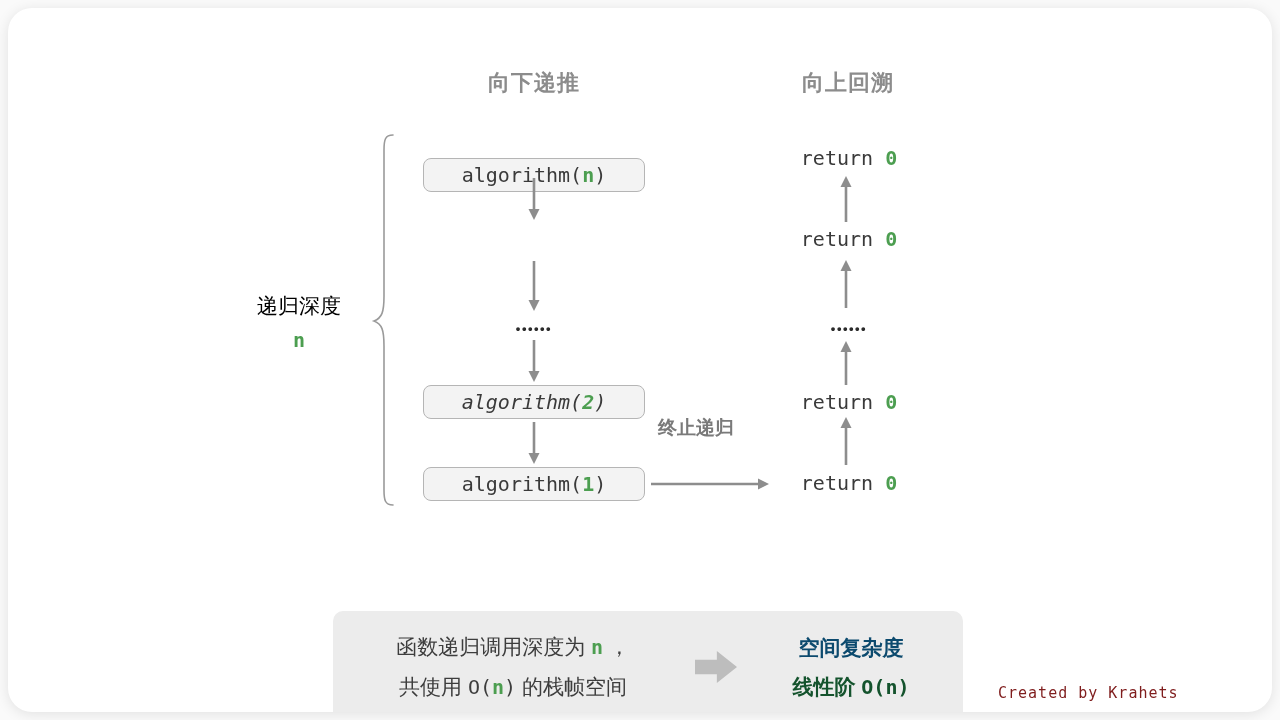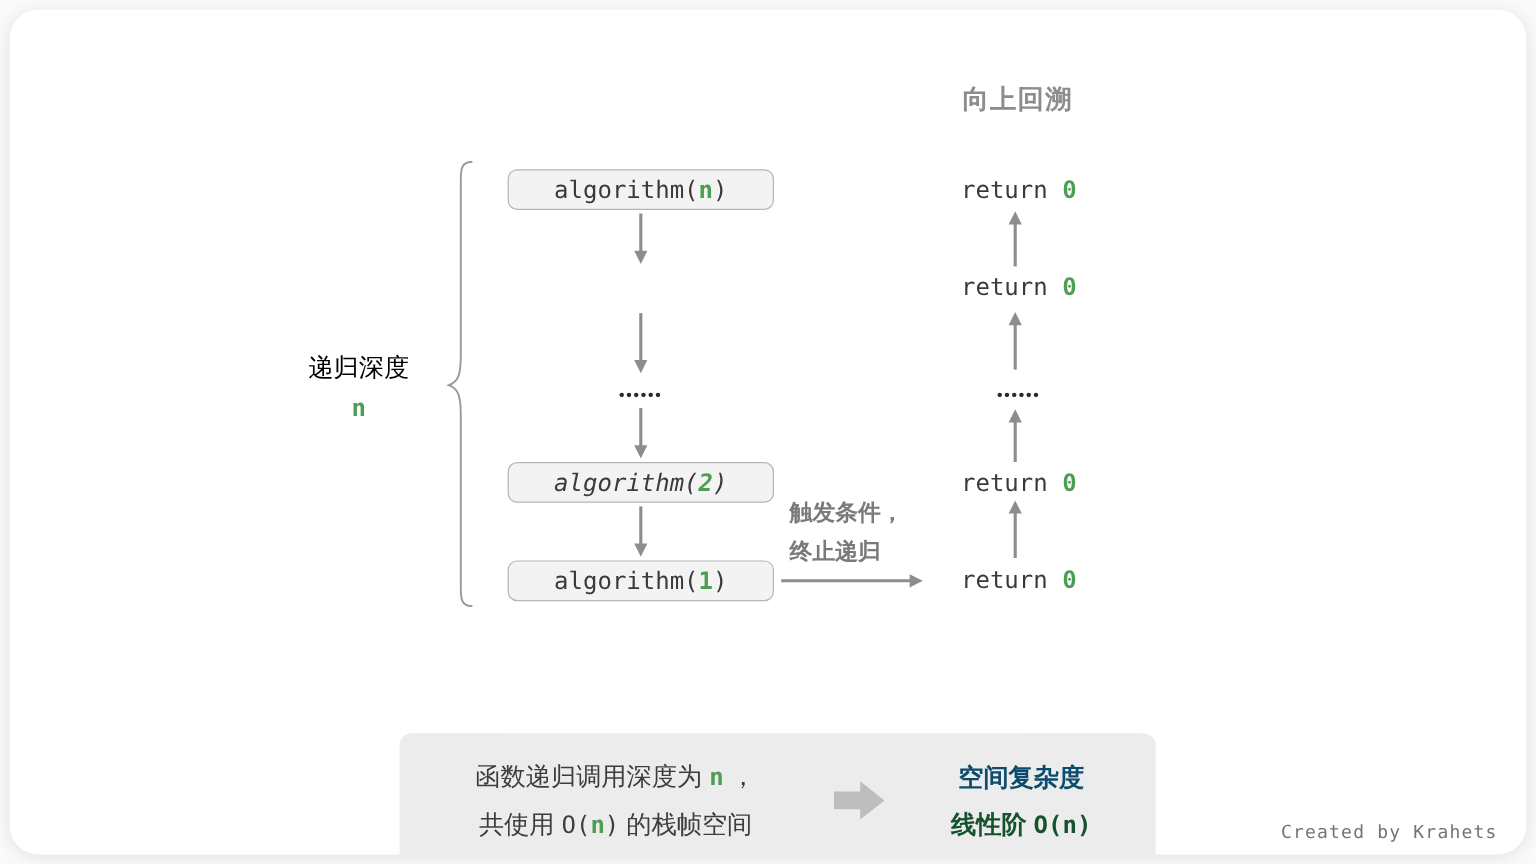--- a/index.html
+++ b/index.html
@@ -37,38 +37,39 @@
   }
   .sum-line { position:absolute; left:15px; width:330px; text-align:center; font-size:21px; color:#3d3d3d; white-space:pre; }
   .sum-line .mono { font-size:20px; }
   .block-arrow {
     position:absolute; left:362px; top:40px; width:42px; height:32px; background:#bdbdbd;
     clip-path:polygon(0 27%, 52% 27%, 52% 0, 100% 50%, 52% 100%, 52% 73%, 0 73%);
   }
   .result-title { position:absolute; left:428px; width:180px; text-align:center; font-size:21px; font-weight:bold; color:#0c4a6e; }
   .result-value { position:absolute; left:428px; width:180px; text-align:center; font-size:21px; font-weight:bold; color:#14532d; white-space:pre; }
   .result-value .mono { font-size:20px; font-weight:bold; }
-  .credit { position:absolute; left:990px; top:676px; width:250px; text-align:right;
-    font-family:"DejaVu Sans Mono", monospace; font-size:15px; color:#737373; letter-spacing:1px; }
+  .credit { position:absolute; left:990px; top:676px; width:250px; text-align:left;
+    font-family:"DejaVu Sans Mono", monospace; font-size:15px; color:#7f1d1d; letter-spacing:1px; }
 </style>
 </head>
 <body>
 
 <div class="card">
 
+  <div class="abs col-header" style="left:415px; top:60px; width:222px;">向下递推</div>
   <div class="abs col-header" style="left:750px; top:60px; width:180px;">向上回溯</div>
 
   <svg class="arrow" style="left:364px; top:126px;" width="24" height="372" viewBox="0 0 24 372">
     <path d="M21,1 C13,1 12,6 12,16 L12,162 C12,178 10,184 2,187 C10,190 12,196 12,212 L12,356 C12,366 13,371 21,371" fill="none" stroke="#9a9a9a" stroke-width="1.6" stroke-linecap="round"></path>
   </svg>
 
   <div class="depth-label" style="top:284px;">递归深度</div>
   <div class="depth-var mono g" style="top:320px;">n</div>
 
-  <div class="algo-box" style="top:133px;justify-content:center;">
+  <div class="algo-box" style="top:150px;justify-content:center;">
     <span class="code"><span>algorithm(</span><span class="g">n</span><span>)</span></span>
   </div>
   <div class="dots" style="left:415px; top:314px;">••••••</div>
   <div class="algo-box" style="top:377px;font-style:italic;">
     <span class="code"><span>algorithm(</span><span class="g">2</span><span>)</span></span>
   </div>
   <div class="algo-box" style="top:459px;">
     <span class="code"><span>algorithm(</span><span class="g">1</span><span>)</span></span>
   </div>
 
@@ -83,21 +84,20 @@
   <svg class="arrow" style="left:518px; top:332px;" width="16" height="42">
     <line x1="8" y1="0" x2="8" y2="32" stroke="#8d8d8d" stroke-width="2.6"></line>
       <polygon points="2.5,31 13.5,31 8,42" fill="#8d8d8d"></polygon>
   </svg>
   <svg class="arrow" style="left:518px; top:414px;" width="16" height="42">
     <line x1="8" y1="0" x2="8" y2="32" stroke="#8d8d8d" stroke-width="2.6"></line>
       <polygon points="2.5,31 13.5,31 8,42" fill="#8d8d8d"></polygon>
   </svg>
 
   <div class="note" style="top:403px;">
-    <div>触发条件，</div>
     <div>终止递归</div>
   </div>
 
   <svg class="arrow" style="left:643px; top:468px;" width="120" height="16">
     <line x1="0" y1="8" x2="108" y2="8" stroke="#8d8d8d" stroke-width="2.6"></line>
       <polygon points="107,2.5 107,13.5 118,8" fill="#8d8d8d"></polygon>
   </svg>
 
   <div class="ret-line" style="top:138px;">
     <span class="code"><span>return </span><span class="g">0</span></span>

